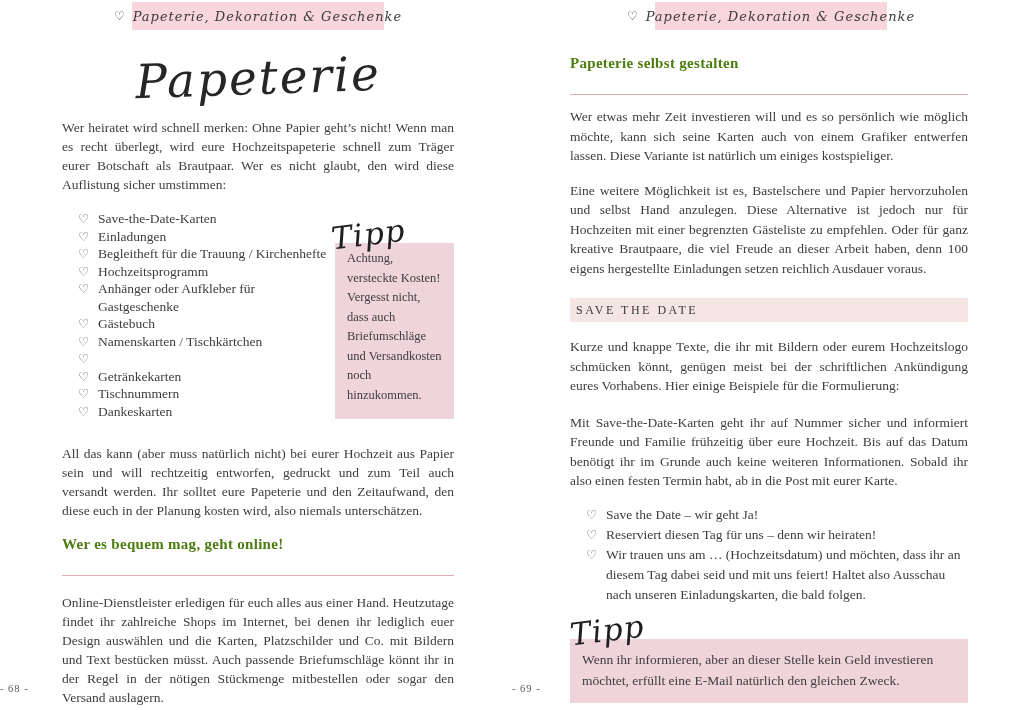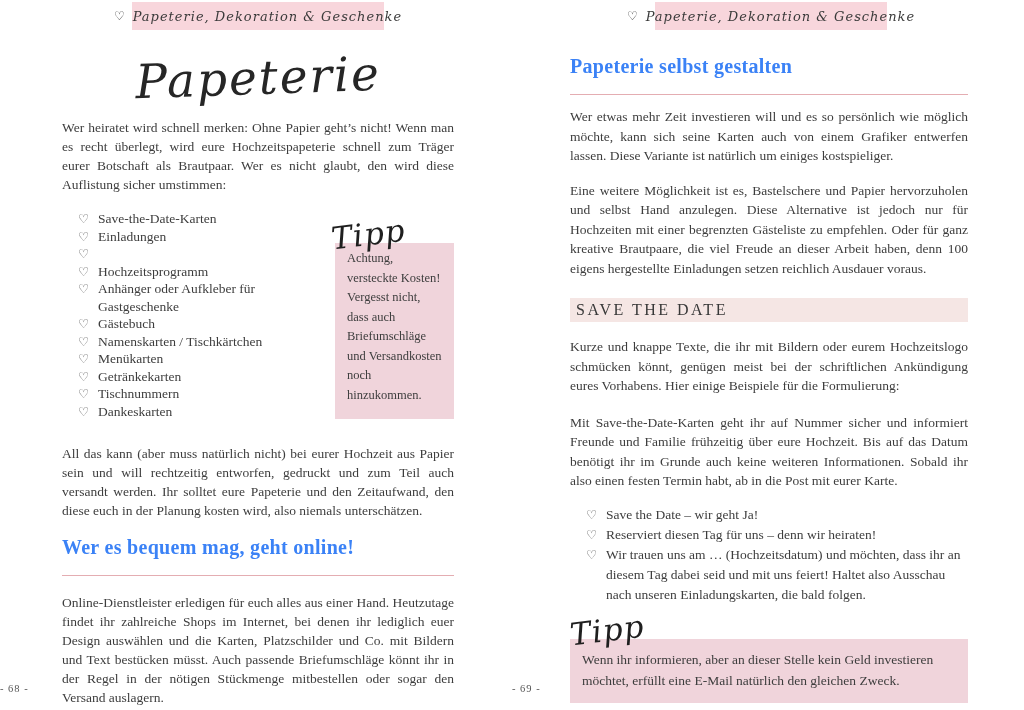--- a/index.html
+++ b/index.html
@@ -109,44 +109,44 @@
     margin-top: -6px;
     padding: 10px 14px 12px 12px;
     font-size: 13.5px;
     line-height: 21px;
   }
 
   .after-list { margin-top: 24px; }
 
   
   .rule-heading {
-    font-size: 20px;
+    font-size: 15px;
     font-weight: 700;
     letter-spacing: 0.3px;
-    color: #3b82f6;
+    color: #4d7c0f;
     border-bottom: 1.5px solid #e4adb2;
-    padding-bottom: 16px;
+    padding-bottom: 22px;
   }
   .page-left .rule-heading { margin-top: 16px; }
   .page-right .rule-heading { margin-top: 25px; }
 
   .online-para { margin-top: 17px; }
   .p-gap-sm { margin-top: 12px; }
   .p-gap-md { margin-top: 15px; }
   .p-gap-lg { margin-top: 17px; }
 
   
   .band-heading {
     margin-top: 20px;
     background: #f5e6e4;
     height: 24px;
     display: flex;
     align-items: center;
     padding-left: 6px;
-    font-size: 16px;
+    font-size: 12px;
     letter-spacing: 2.5px;
     color: #383838;
     font-variant: normal;
   }
 
   .page-number {
     position: absolute;
     bottom: 16px;
     left: 0;
     width: 100%;
@@ -177,40 +177,40 @@
         <li>
             <span class="bullet">♡</span>
             <span class="li-text">Save-the-Date-Karten</span>
           </li>
         <li>
             <span class="bullet">♡</span>
             <span class="li-text">Einladungen</span>
           </li>
         <li>
             <span class="bullet">♡</span>
+            <span class="li-text">Begleitheft für die Trauung / Kirchenhefte</span>
           </li>
         <li>
             <span class="bullet">♡</span>
             <span class="li-text">Hochzeitsprogramm</span>
           </li>
         <li>
             <span class="bullet">♡</span>
             <span class="li-text">Anhänger oder Aufkleber für Gastgeschenke</span>
           </li>
         <li>
             <span class="bullet">♡</span>
             <span class="li-text">Gästebuch</span>
           </li>
         <li>
             <span class="bullet">♡</span>
             <span class="li-text">Namenskarten / Tischkärtchen</span>
           </li>
         <li>
             <span class="bullet">♡</span>
-            <span class="li-text">Menükarten</span>
           </li>
         <li>
             <span class="bullet">♡</span>
             <span class="li-text">Getränkekarten</span>
           </li>
         <li>
             <span class="bullet">♡</span>
             <span class="li-text">Tischnummern</span>
           </li>
         <li>

